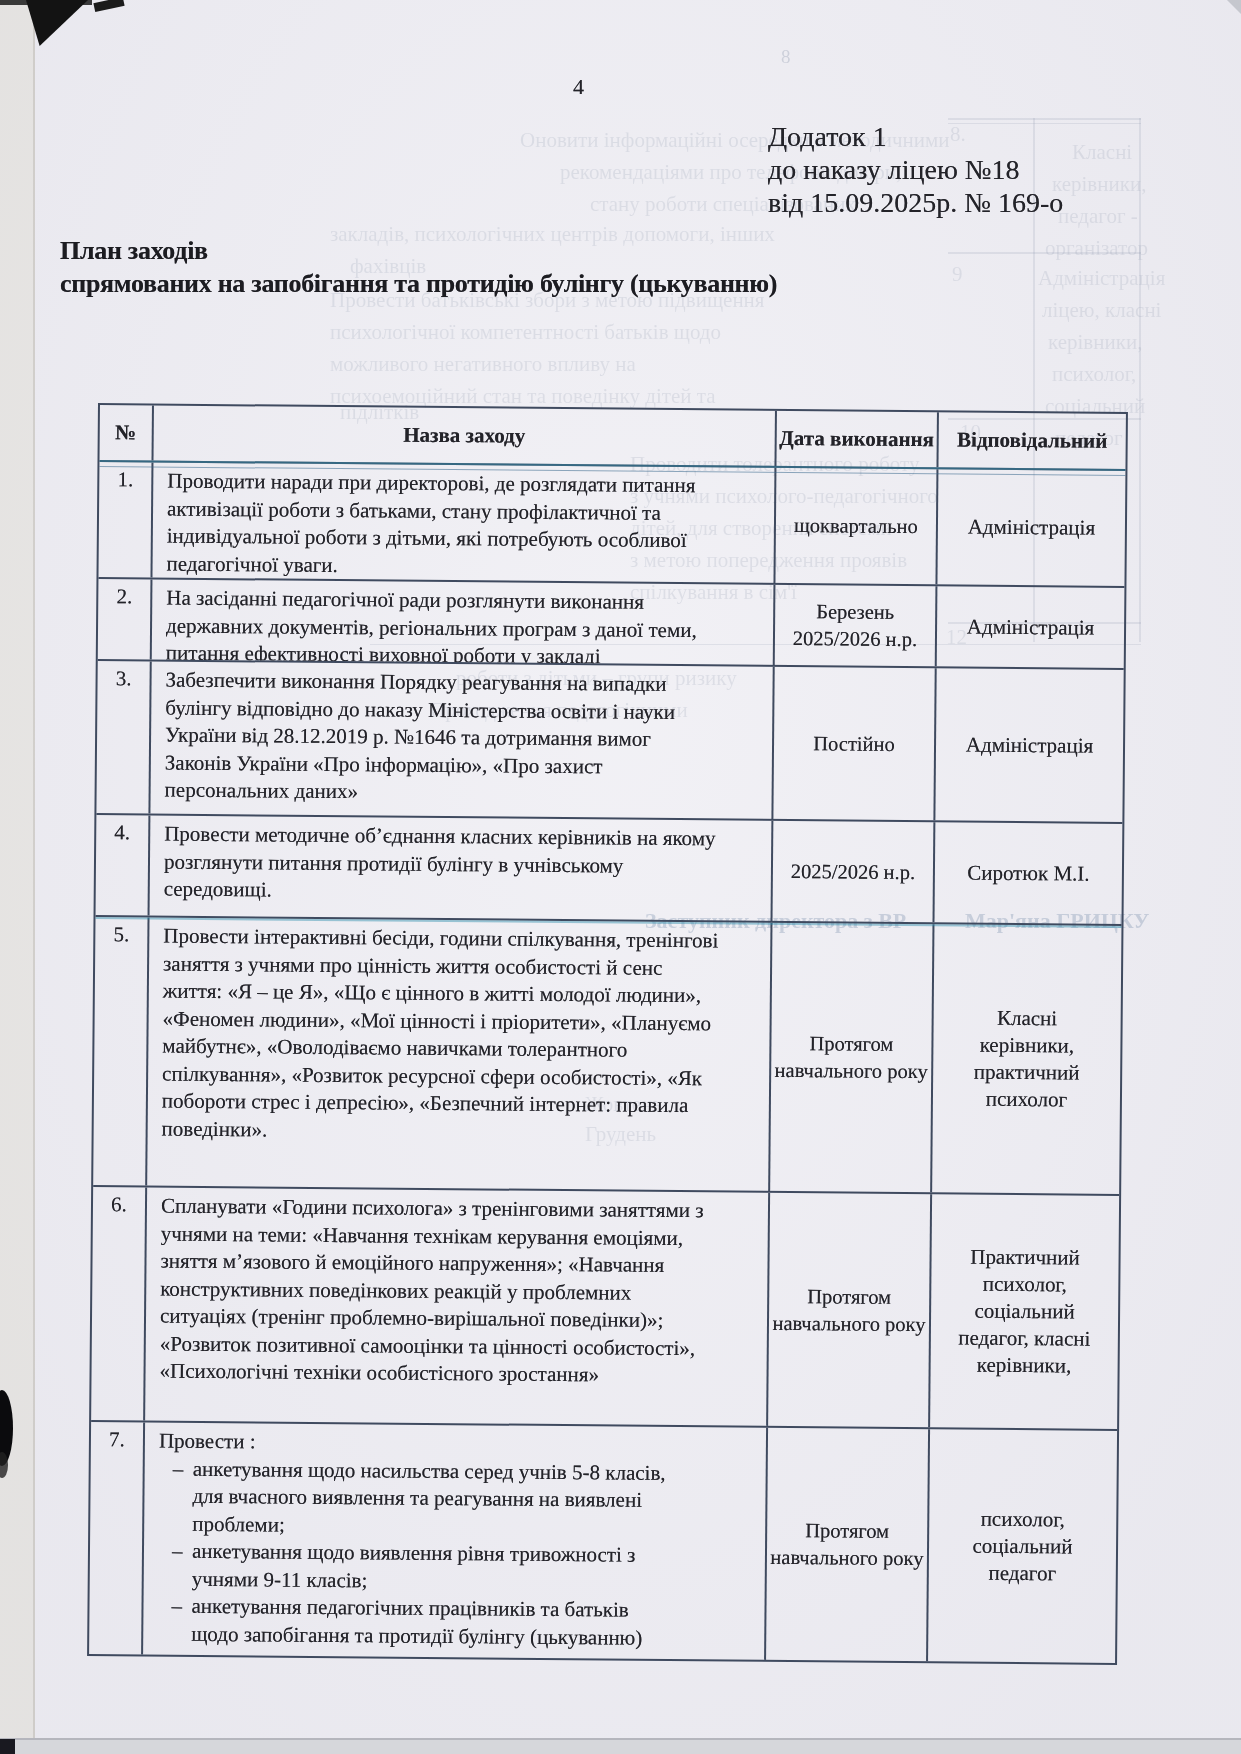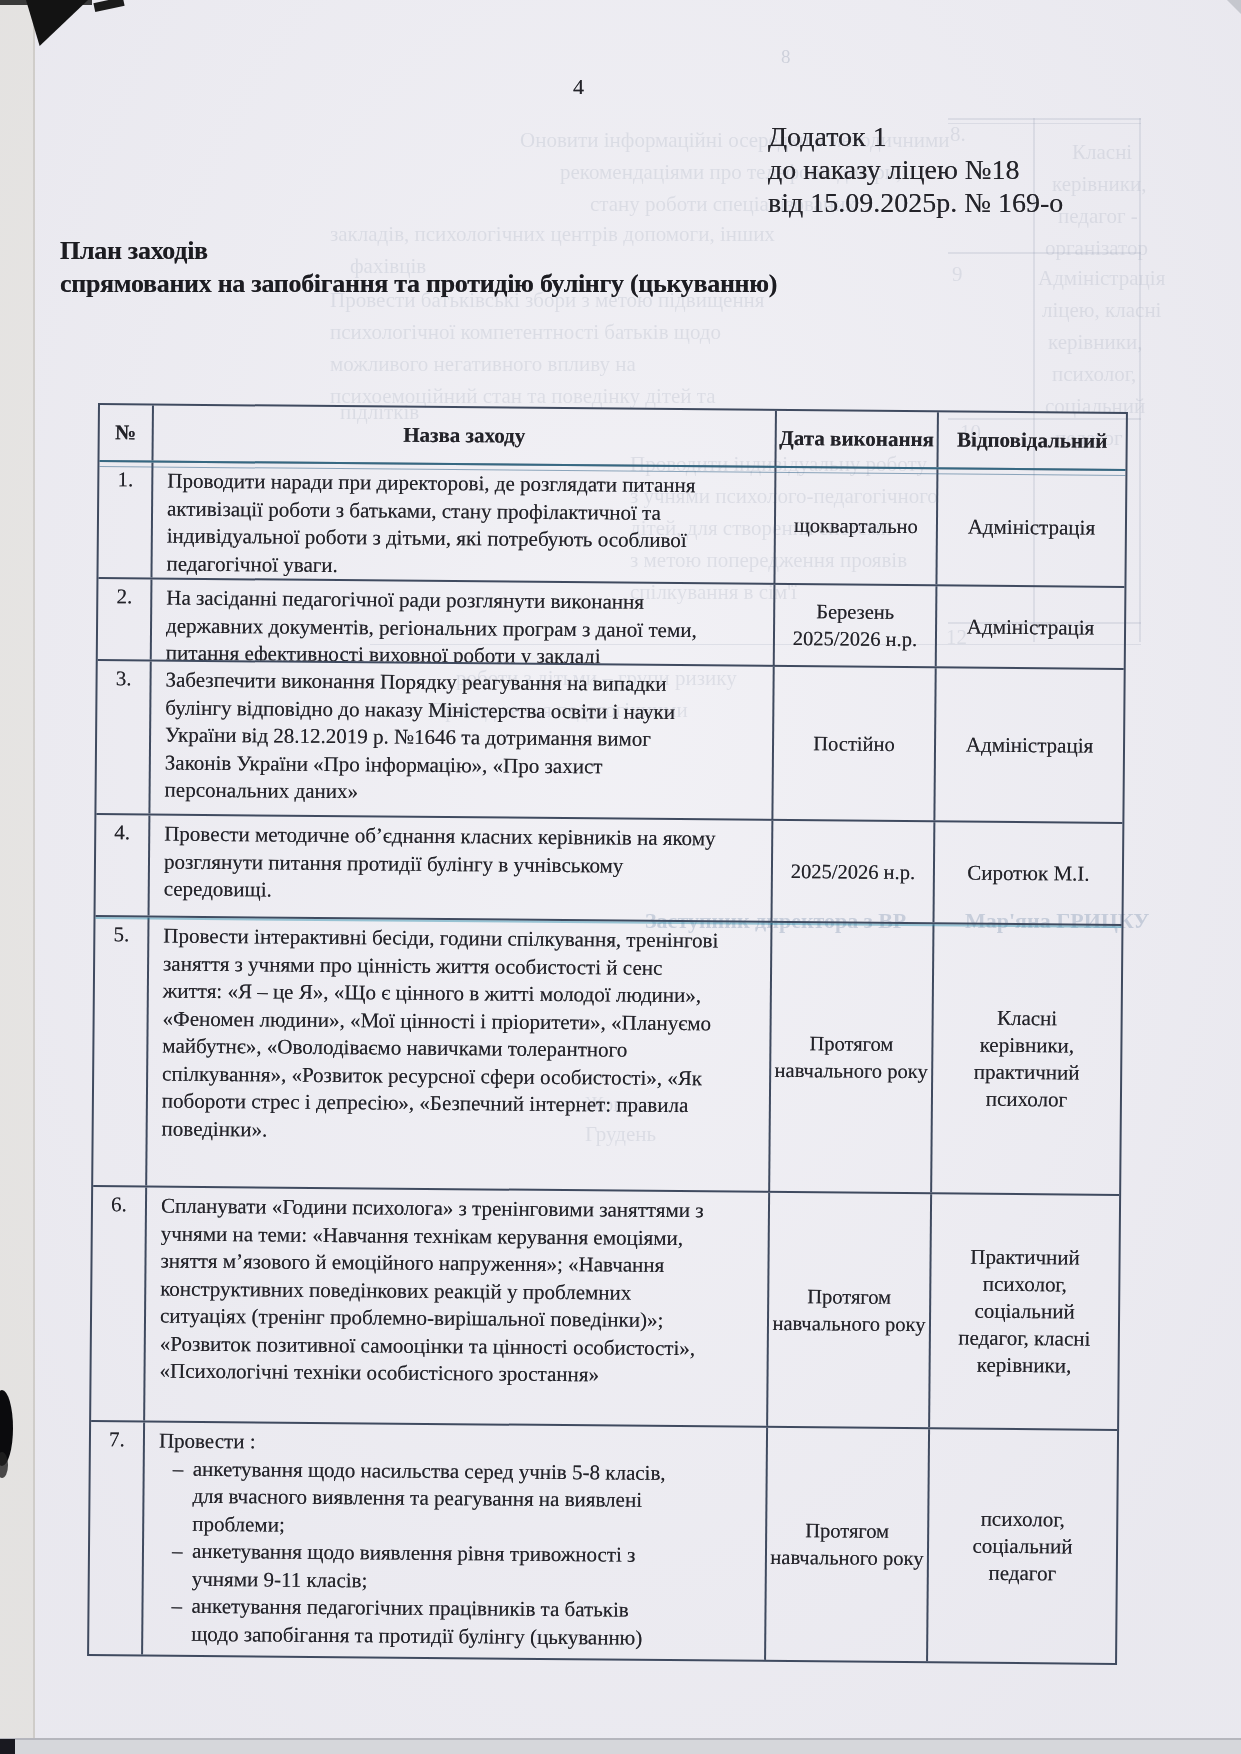--- a/index.html
+++ b/index.html
@@ -82,21 +82,21 @@
 <div class="ghost" style="left:1048px;top:330px">керівники,</div>
 <div class="ghost" style="left:1052px;top:362px">психолог,</div>
 <div class="ghost" style="left:1045px;top:394px">соціальний</div>
 <div class="ghost" style="left:1055px;top:426px">педагог</div>
 <div class="ghost" style="left:330px;top:288px">Провести батьківські збори з метою підвищення</div>
 <div class="ghost" style="left:330px;top:320px">психологічної компетентності батьків щодо</div>
 <div class="ghost" style="left:330px;top:352px">можливого негативного впливу на</div>
 <div class="ghost" style="left:330px;top:384px">психоемоційний стан та поведінку дітей та</div>
 <div class="ghost" style="left:340px;top:400px">підлітків</div>
 <div class="ghost" style="left:960px;top:420px">10</div>
-<div class="ghost" style="left:630px;top:452px">Проводити індивідуальну роботу</div>
+<div class="ghost" style="left:630px;top:452px">Проводити толерантного роботу</div>
 <div class="ghost" style="left:630px;top:484px">з учнями психолого-педагогічного</div>
 <div class="ghost" style="left:630px;top:516px">дітей, для створення системи</div>
 <div class="ghost" style="left:630px;top:548px">з метою попередження проявів</div>
 <div class="ghost" style="left:630px;top:580px">спілкування в сім'ї</div>
 <div class="ghost" style="left:456px;top:666px">роботи з дітьми – групи ризику</div>
 <div class="ghost" style="left:430px;top:698px">Проходження педагогічними</div>
 <div class="ghost" style="left:946px;top:625px">12</div>
 <div class="ghost b" style="left:645px;top:908px">Заступник директора з ВР</div>
 <div class="ghost b" style="left:965px;top:908px">Мар'яна ГРИЦКУ</div>
 <div class="ghost" style="left:585px;top:1092px">Жовтень</div>

